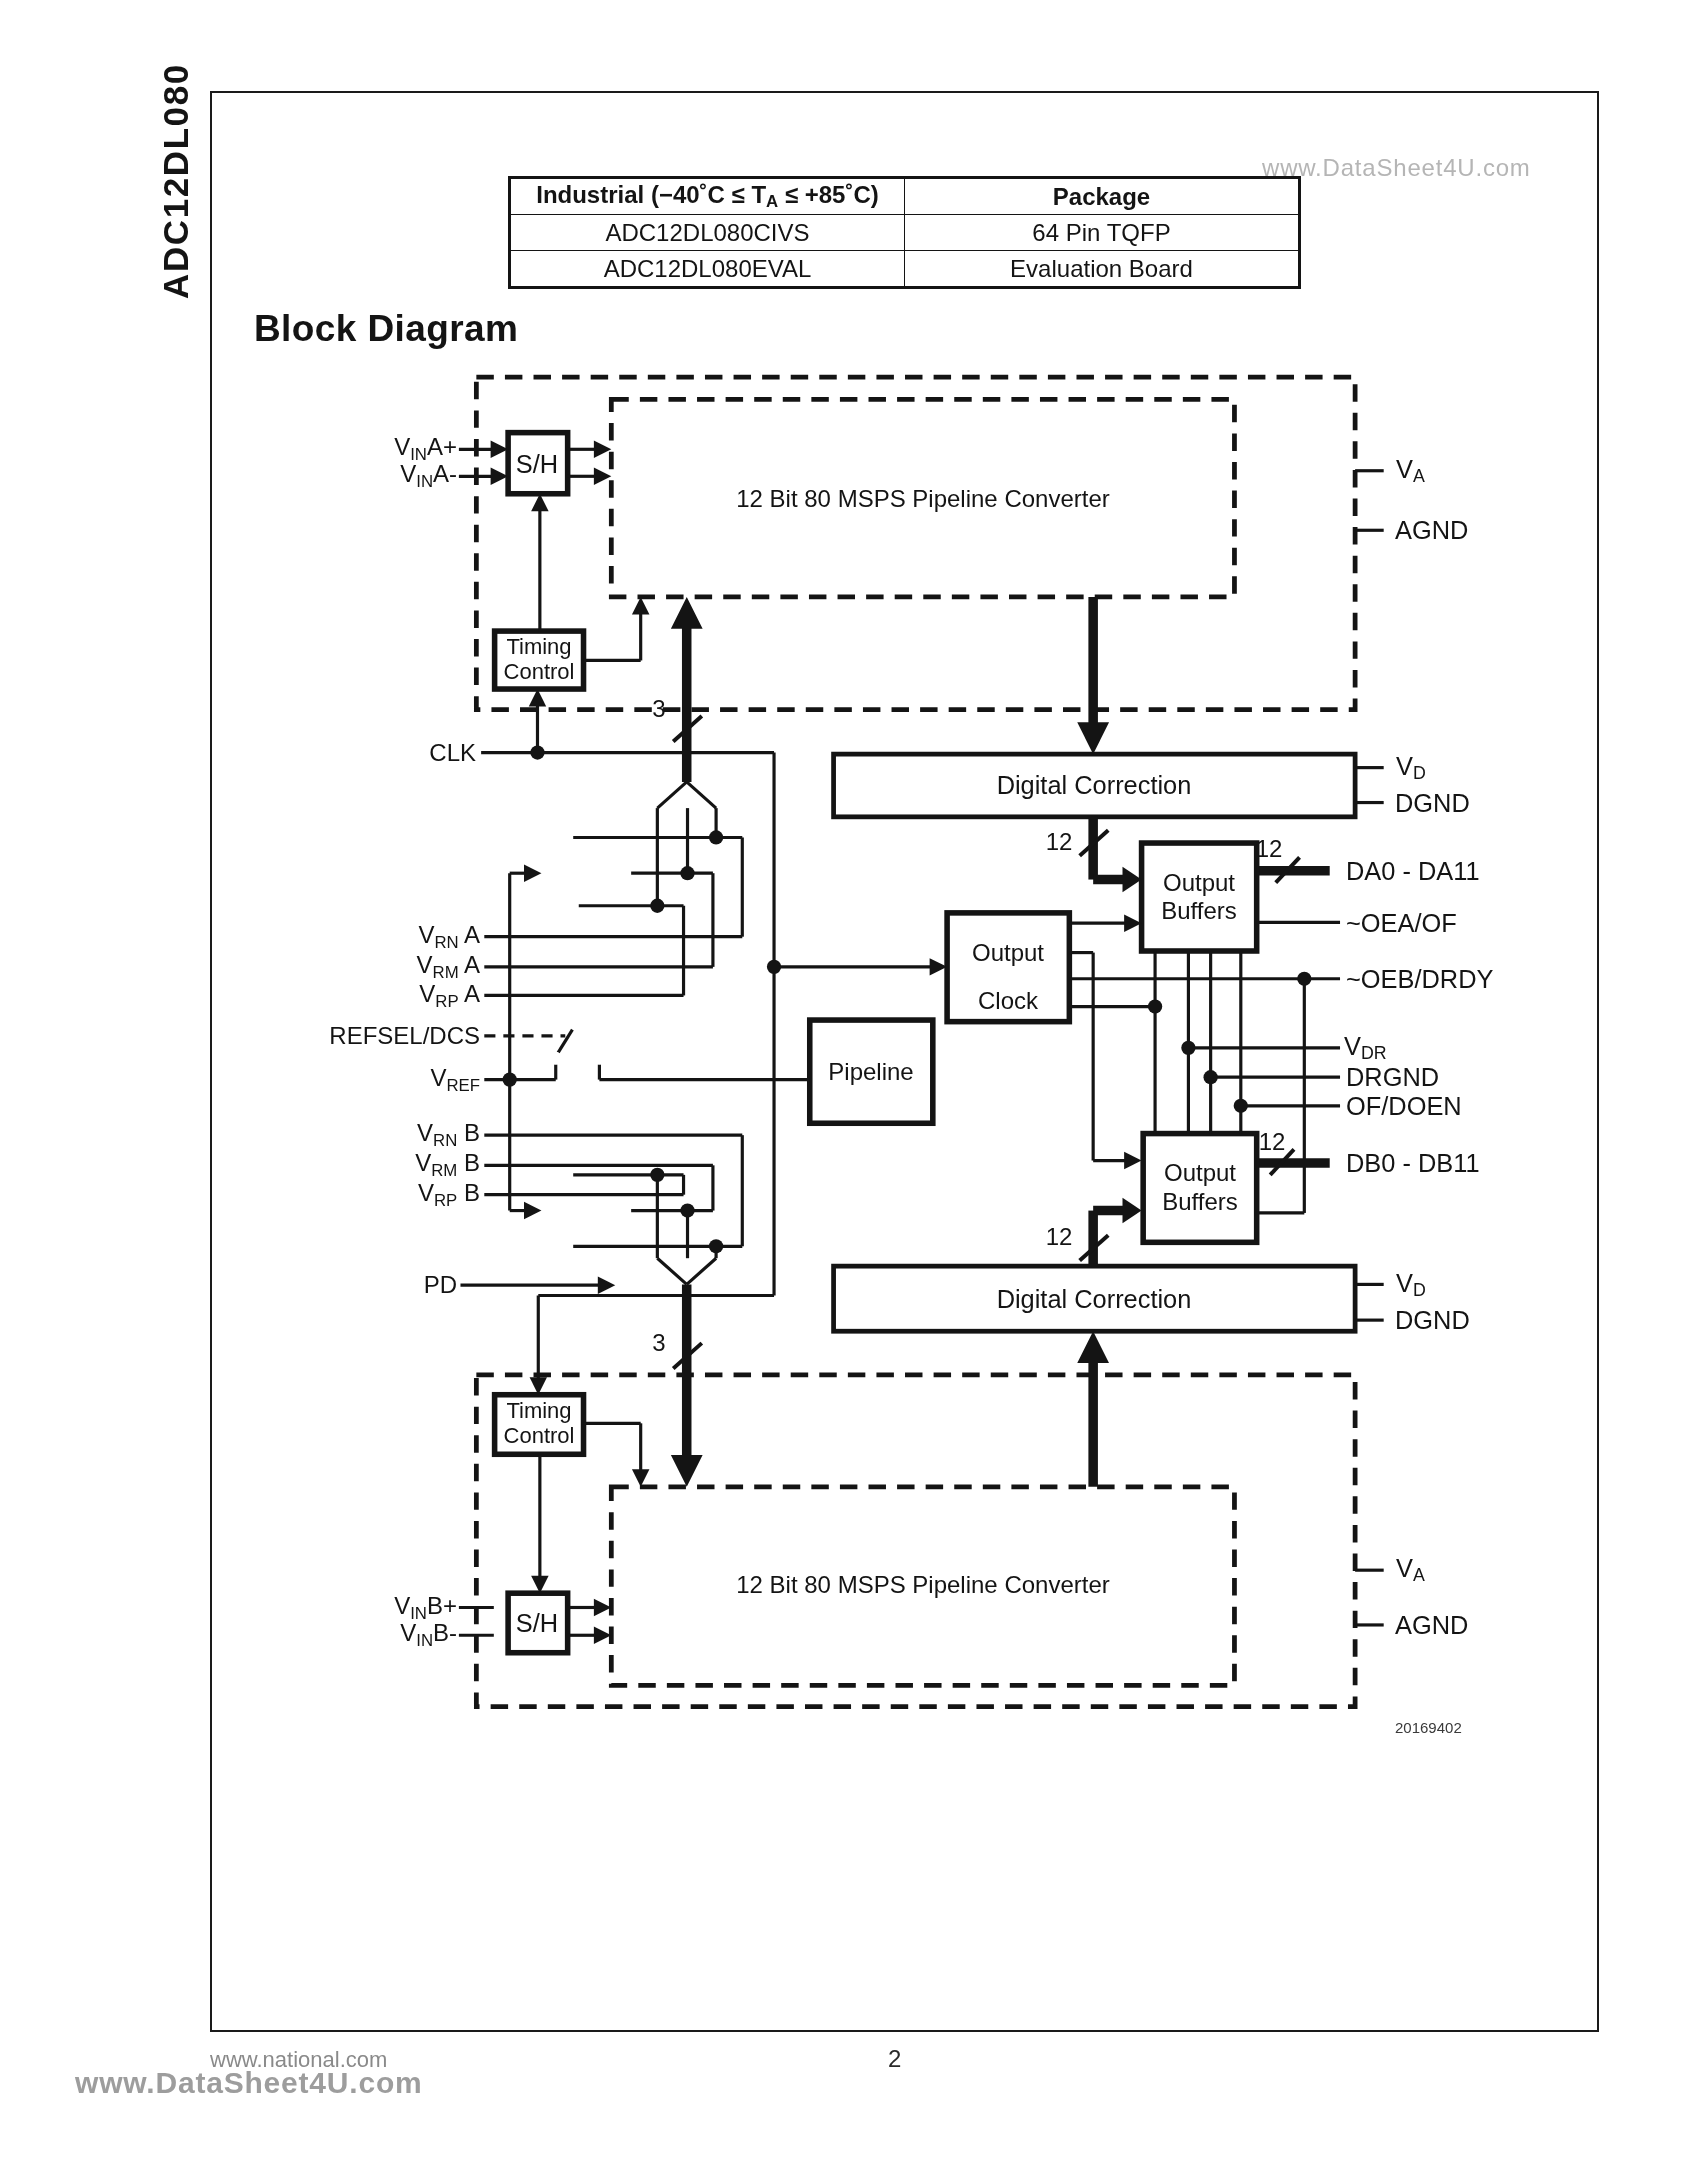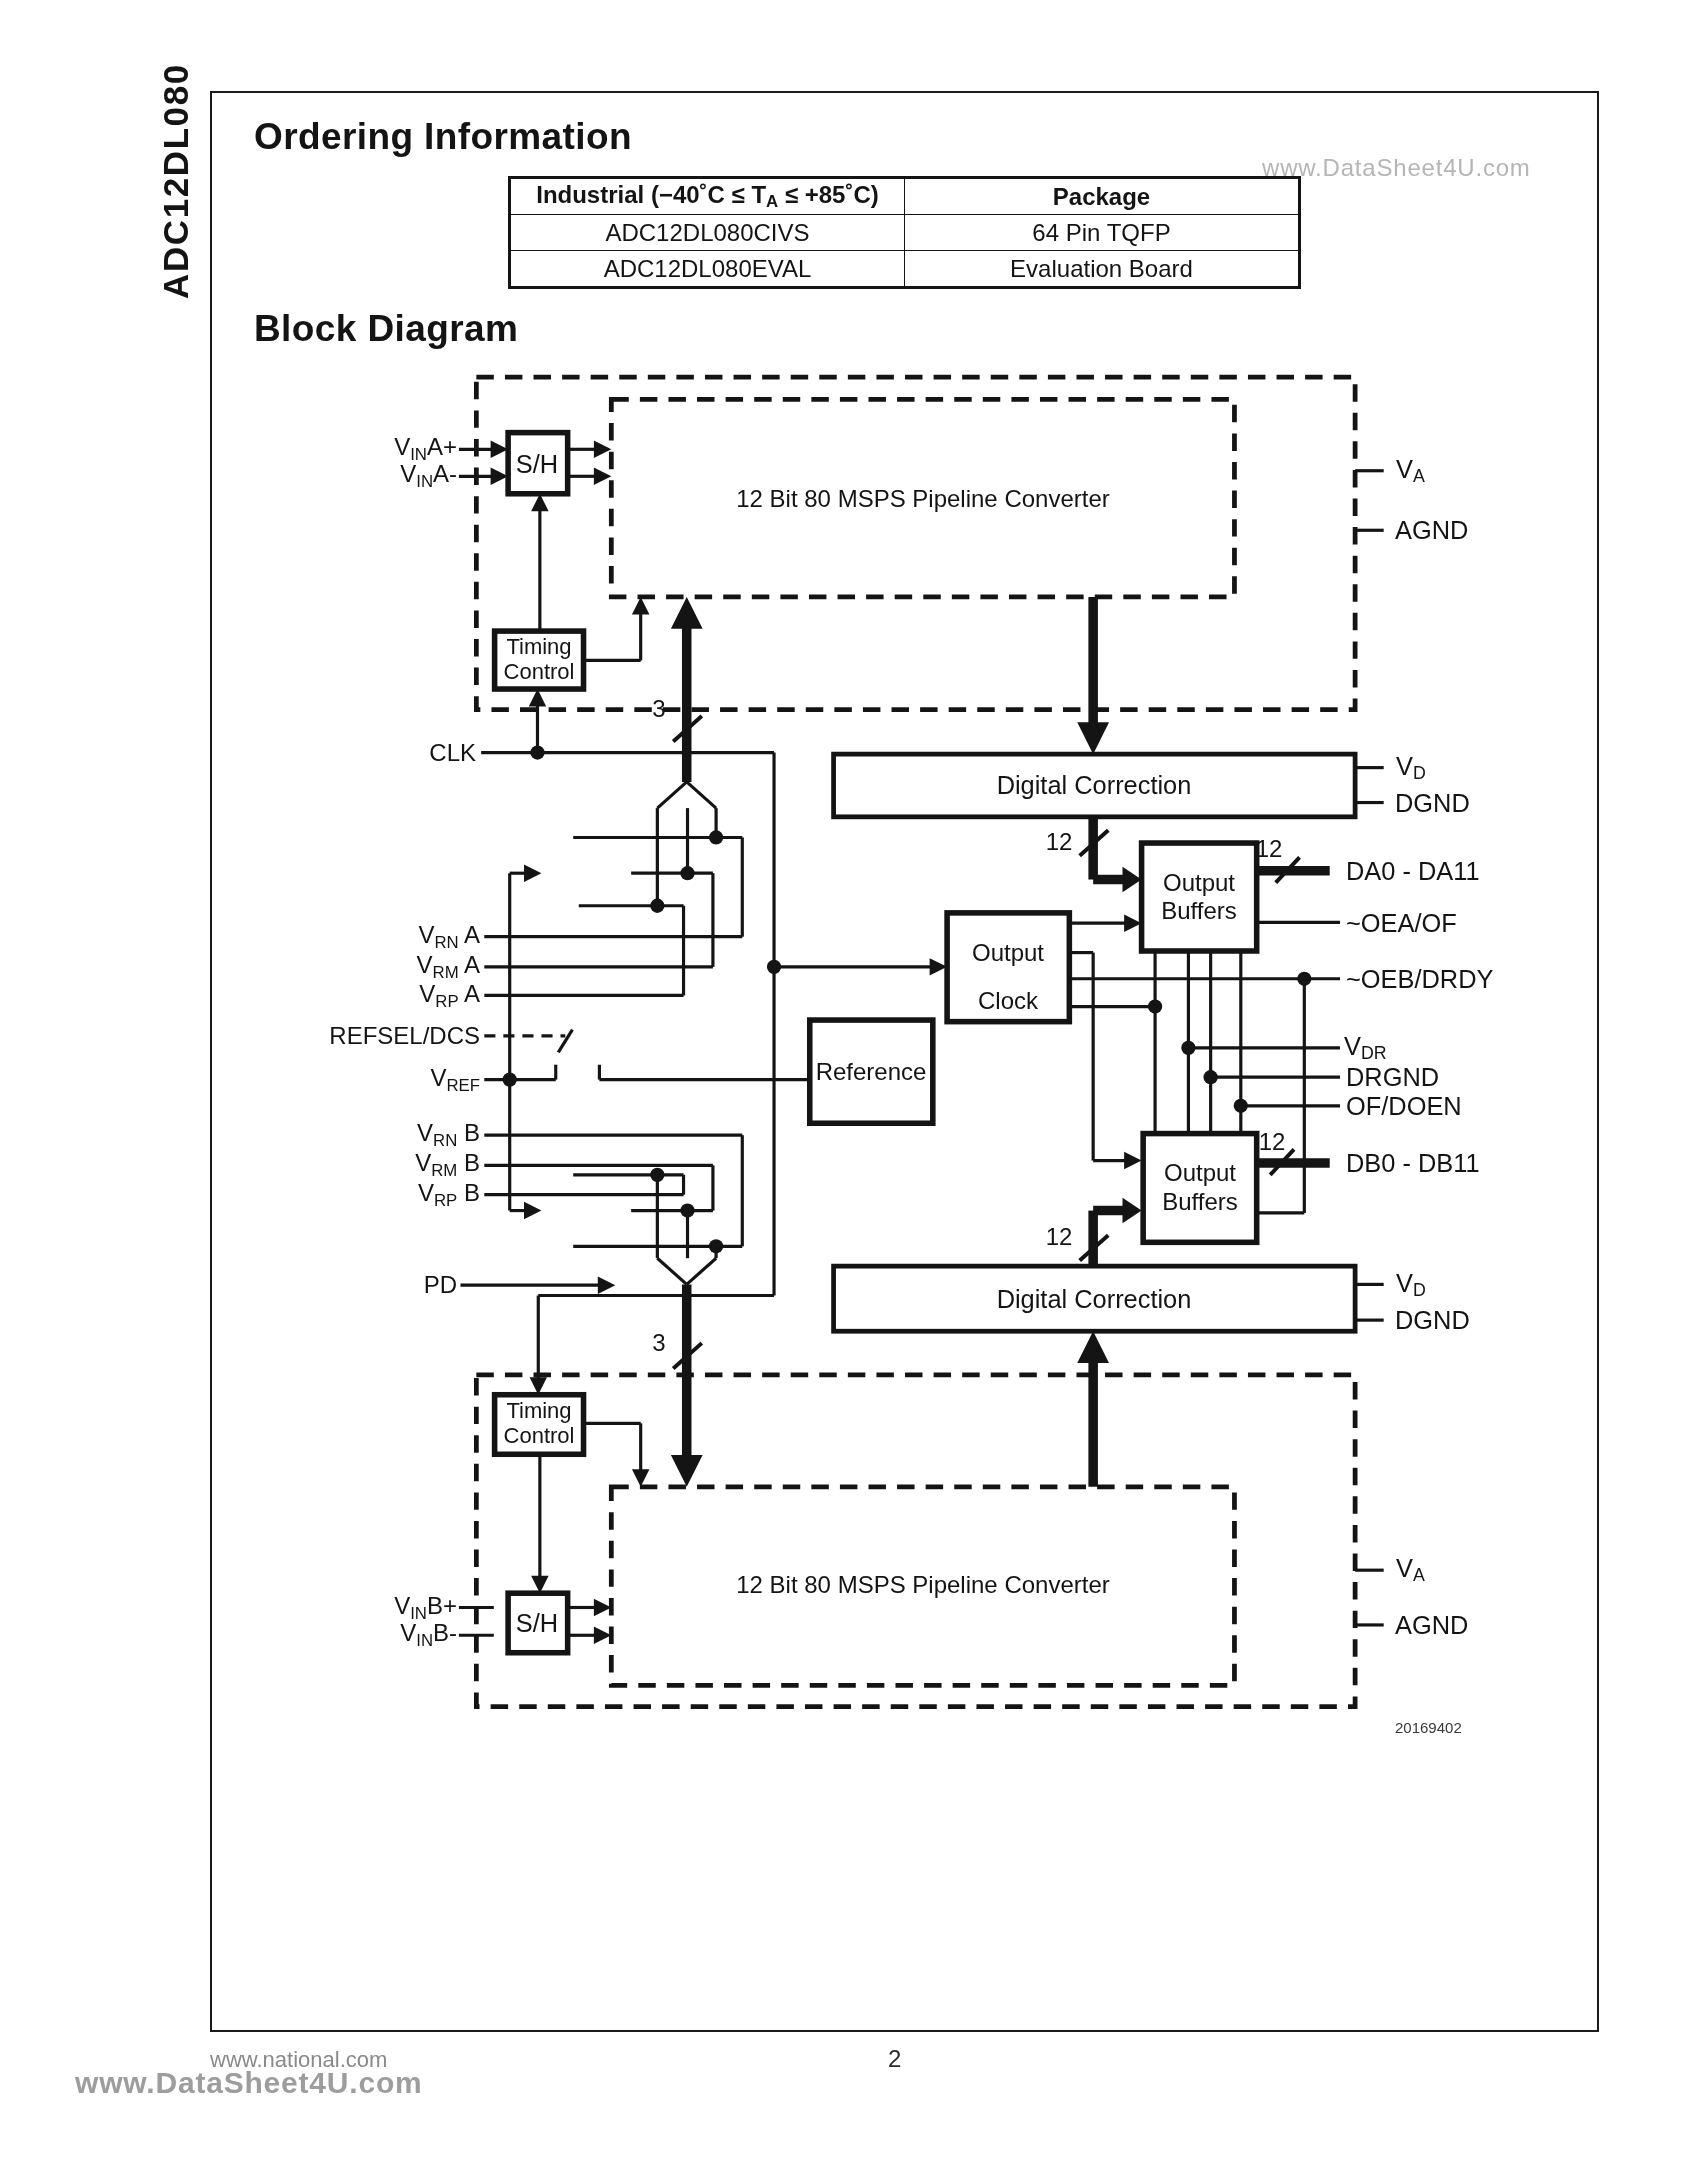--- a/index.html
+++ b/index.html
@@ -27,21 +27,20 @@
   svg line,svg rect,svg polyline{stroke:#141414;}
 </style>
 </head>
 <body>
 
 <div id="page">
 
   <div id="frame"></div>
 
   <div class="txt vert" style="left:65px;top:168px;width:222px;">ADC12DL080</div>
-  <div class="txt h1" style="left:254px;top:116px;">Ordering Information</div>
   <div class="txt wm" style="left:1262px;top:154px;">www.DataSheet4U.com</div>
   <div class="txt h1" style="left:254px;top:308px;">Block Diagram</div>
 
   <table class="ord">
     <tbody>
         <tr>
       <td class="hd"><span>Industrial (−40˚C ≤ T</span><sub>A</sub><span> ≤ +85˚C)</span></td>
       <td class="hd">Package</td>
     </tr>
     <tr>
@@ -247,21 +246,21 @@
 
   <div class="txt c f32" style="left:537px;top:464px;">S/H</div>
   <div class="txt c f30" style="left:923px;top:499px;">12 Bit 80 MSPS Pipeline Converter</div>
   <div class="txt c f28" style="left:539px;top:647px;">Timing</div>
   <div class="txt c f28" style="left:539px;top:672px;">Control</div>
   <div class="txt c f32" style="left:1094px;top:785px;">Digital Correction</div>
   <div class="txt c f30" style="left:1199px;top:883px;">Output</div>
   <div class="txt c f30" style="left:1199px;top:911px;">Buffers</div>
   <div class="txt c f30" style="left:1008px;top:953px;">Output</div>
   <div class="txt c f30" style="left:1008px;top:981px;margin-top:20px;">Clock</div>
-  <div class="txt c f30" style="left:871px;top:1072px;">Reference</div>
+  <div class="txt c f30" style="left:871px;top:1072px;">Pipeline</div>
   <div class="txt c f30" style="left:1200px;top:1173px;">Output</div>
   <div class="txt c f30" style="left:1200px;top:1202px;">Buffers</div>
   <div class="txt c f32" style="left:1094px;top:1299px;">Digital Correction</div>
   <div class="txt c f28" style="left:539px;top:1411px;">Timing</div>
   <div class="txt c f28" style="left:539px;top:1436px;">Control</div>
   <div class="txt c f30" style="left:923px;top:1585px;">12 Bit 80 MSPS Pipeline Converter</div>
   <div class="txt c f32" style="left:537px;top:1623px;">S/H</div>
 
   <div class="txt c f30" style="left:659px;top:709px;">3</div>
   <div class="txt c f30" style="left:1059px;top:842px;">12</div>

